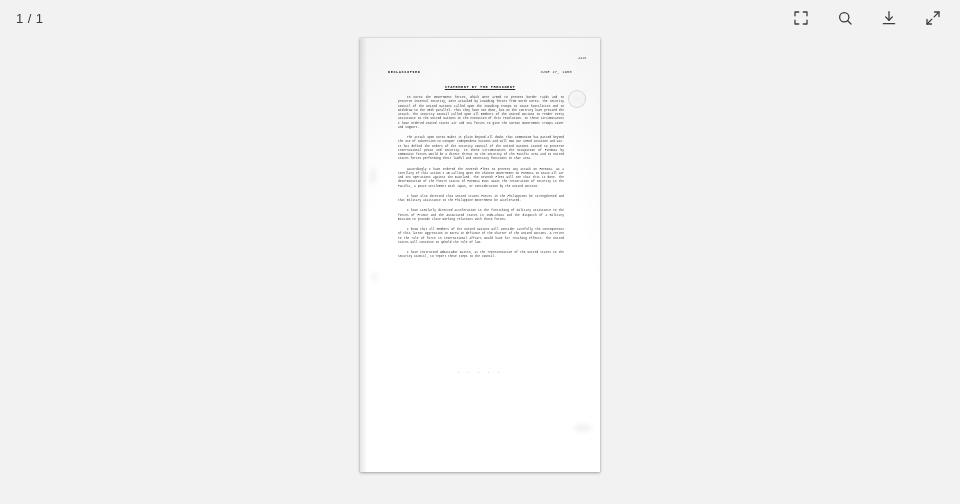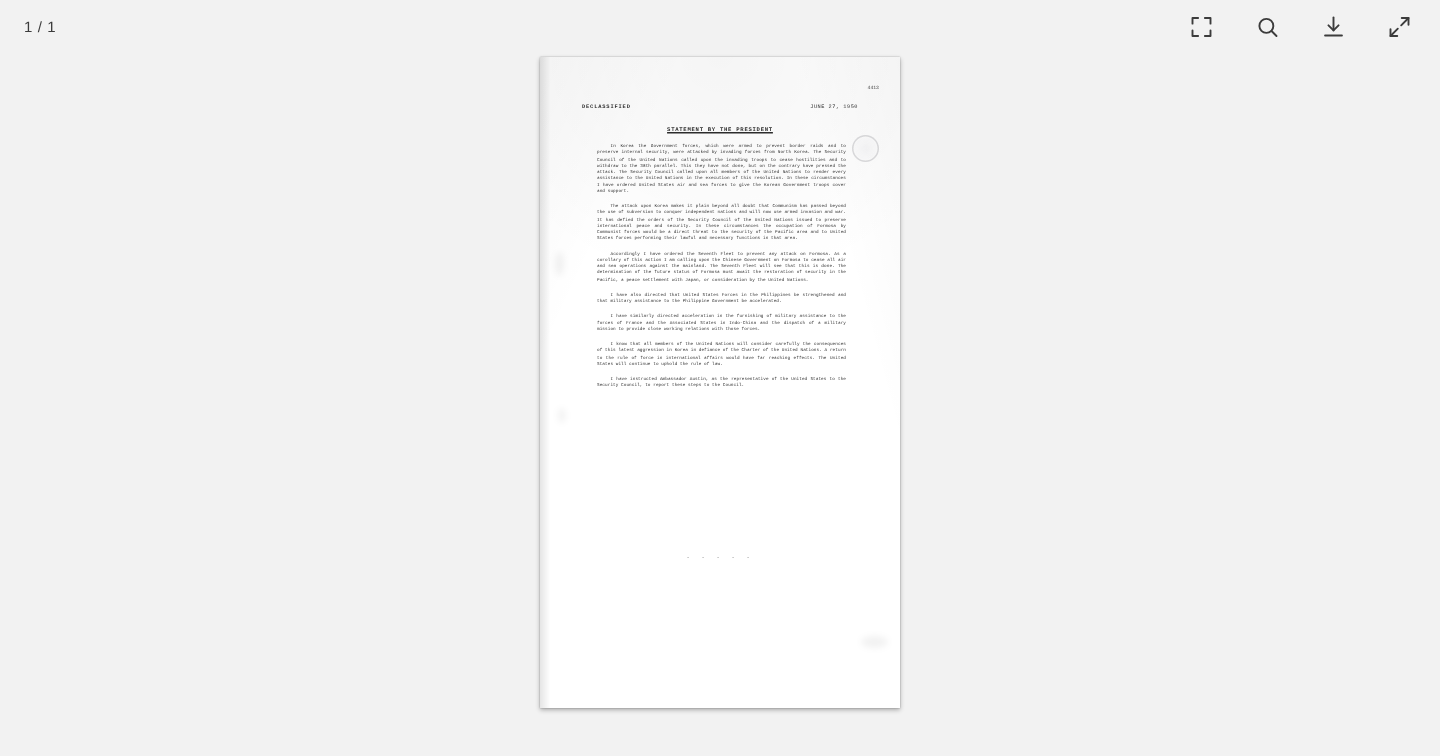--- a/index.html
+++ b/index.html
@@ -29,21 +29,21 @@
     background: #f2f2f2;
     display: flex;
     align-items: center;
     justify-content: space-between;
     padding: 0 16px;
     box-sizing: border-box;
     user-select: none;
   }
 
   #page-indicator {
-    font-size: 10px;
+    font-size: 13px;
     color: #3c3c3c;
     letter-spacing: 0.4px;
     font-family: "Liberation Sans", sans-serif;
     text-align: center;
   }
 
   #toolbar-actions {
     display: flex;
     align-items: center;
     gap: 22px;

